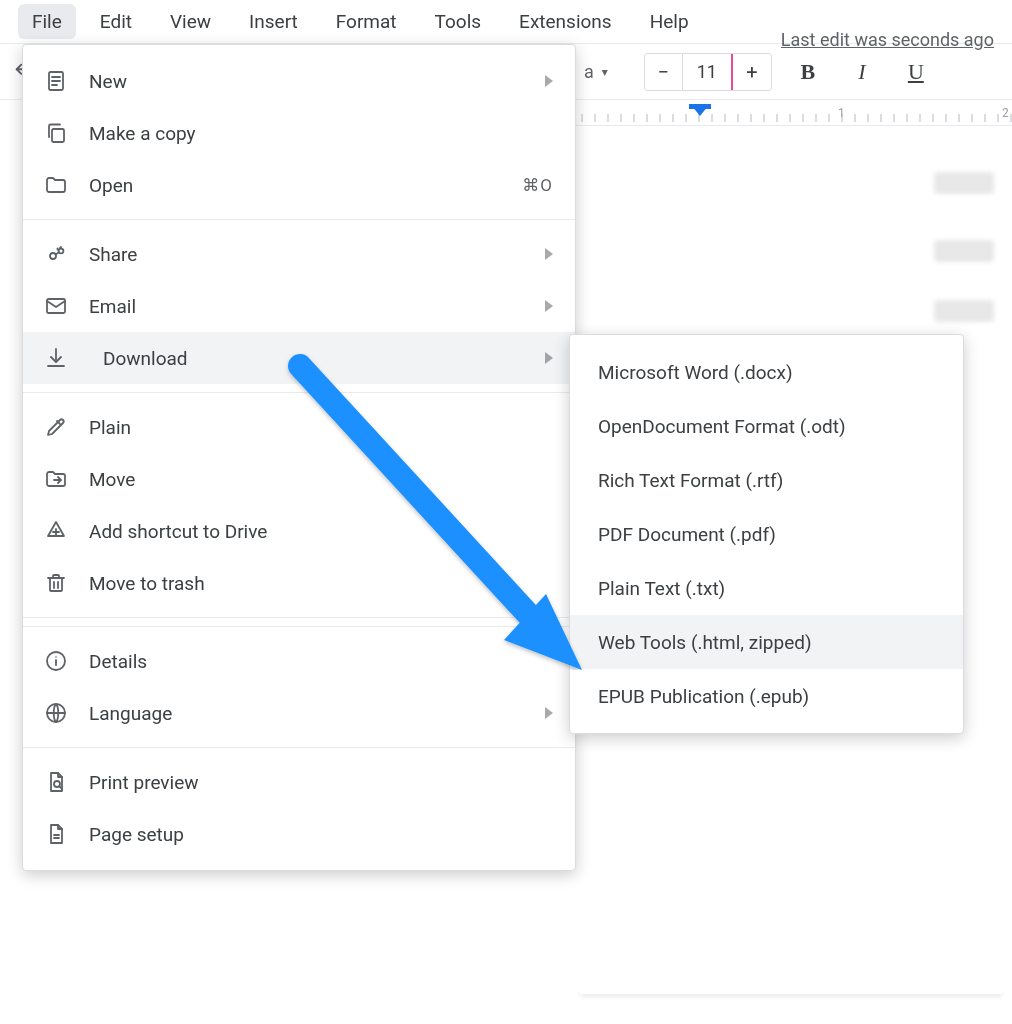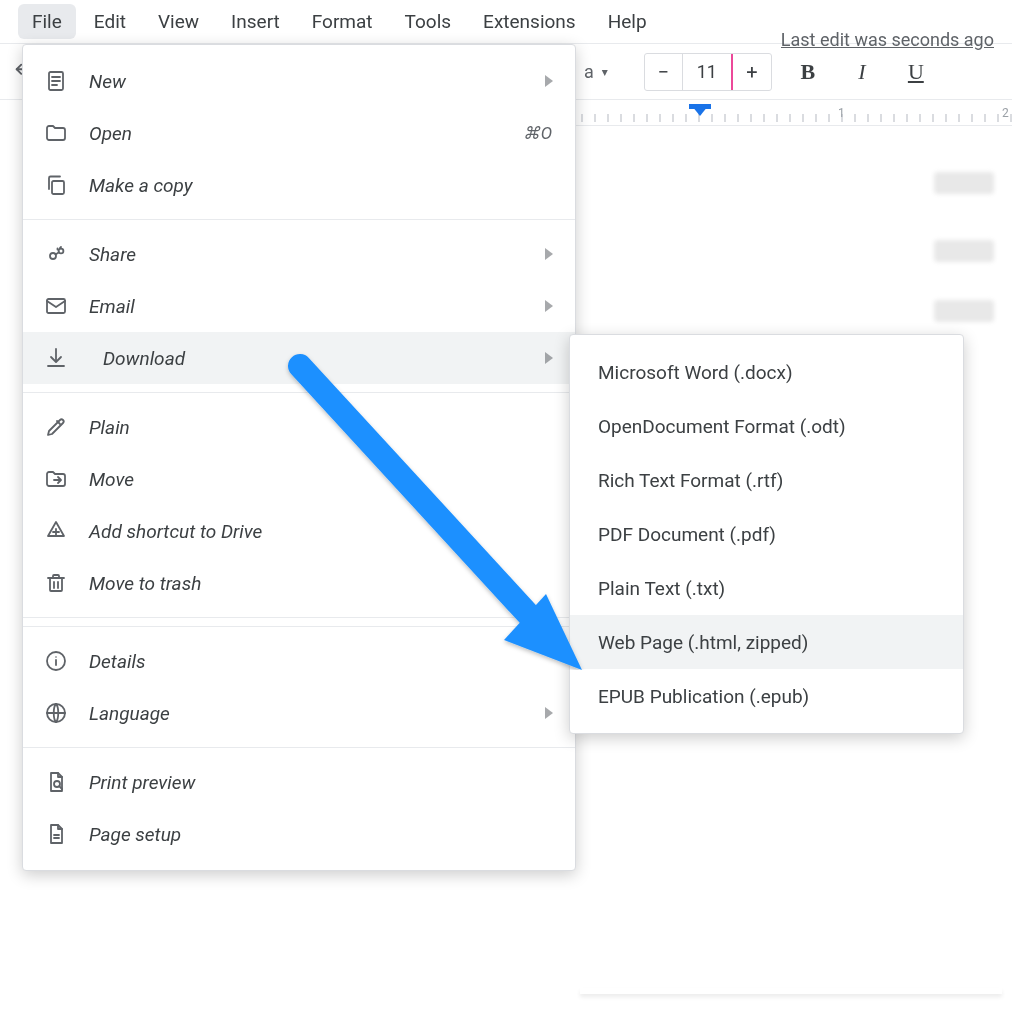--- a/index.html
+++ b/index.html
@@ -14,21 +14,21 @@
     overflow: hidden;
     position: relative;
   }
 
   
   .menubar {
     display: flex;
     align-items: center;
     height: 44px;
     padding: 0 18px;
-    gap: 4px;
+    gap: 10px;
     border-bottom: 1px solid #e8eaed;
   }
   .menubar-item {
     padding: 6px 14px;
     border-radius: 6px;
     font-size: 19px;
     color: #3c4043;
     cursor: pointer;
     white-space: nowrap;
   }
@@ -127,21 +127,20 @@
   .menu {
     position:absolute;
     left:22px; top:44px;
     width:554px;
     background:#ffffff;
     border:1px solid #dadce0;
     border-radius:4px;
     box-shadow:0 4px 16px rgba(0,0,0,.20);
     padding:10px 0;
     z-index:20;
-    font-style:italic;
   }
   .menu-item {
     display:flex;
     align-items:center;
     height:52px;
     padding:0 22px 0 20px;
     gap:20px;
     font-size:19px;
     color:#3c4043;
     cursor:pointer;
@@ -266,34 +265,34 @@
           <line x1="8" y1="12" x2="16" y2="12"></line>
           <line x1="8" y1="16" x2="13" y2="16"></line>
         </svg>
       </span>
       <span class="label">New</span>
       <span class="sub-caret"></span>
     </div>
     <div class="menu-item">
       <span class="icon">
         <svg width="24" height="24" viewBox="0 0 24 24" fill="none" stroke="#5f6368" stroke-width="1.8" stroke-linecap="round" stroke-linejoin="round">
+          <rect x="8" y="8" width="12" height="13" rx="1.5"></rect>
+          <path d="M5 16V5a1.5 1.5 0 0 1 1.5-1.5H16"></path>
+        </svg>
+      </span>
+      <span class="label">Make a copy</span>
+    </div>
+    <div class="menu-item">
+      <span class="icon">
+        <svg width="24" height="24" viewBox="0 0 24 24" fill="none" stroke="#5f6368" stroke-width="1.8" stroke-linecap="round" stroke-linejoin="round">
           <path d="M3 7a2 2 0 0 1 2-2h4l2 2h8a2 2 0 0 1 2 2v8a2 2 0 0 1-2 2H5a2 2 0 0 1-2-2z"></path>
         </svg>
       </span>
       <span class="label">Open</span>
       <span class="shortcut">⌘O</span>
-    </div>
-    <div class="menu-item">
-      <span class="icon">
-        <svg width="24" height="24" viewBox="0 0 24 24" fill="none" stroke="#5f6368" stroke-width="1.8" stroke-linecap="round" stroke-linejoin="round">
-          <rect x="8" y="8" width="12" height="13" rx="1.5"></rect>
-          <path d="M5 16V5a1.5 1.5 0 0 1 1.5-1.5H16"></path>
-        </svg>
-      </span>
-      <span class="label">Make a copy</span>
     </div>
     <div class="menu-sep"></div>
     <div class="menu-item">
       <span class="icon">
         <svg width="24" height="24" viewBox="0 0 24 24" fill="none" stroke="#5f6368" stroke-width="1.8" stroke-linecap="round" stroke-linejoin="round">
           <circle cx="9" cy="14" r="3"></circle>
           <circle cx="17" cy="9" r="2.4"></circle>
           <path d="M13.5 7.5v-1M16 6l1-1"></path>
           <line x1="11.5" y1="12.4" x2="15" y2="10.2"></line>
         </svg>
@@ -423,21 +422,21 @@
     <div class="submenu-item">
       <span>Rich Text Format (.rtf)</span>
     </div>
     <div class="submenu-item">
       <span>PDF Document (.pdf)</span>
     </div>
     <div class="submenu-item">
       <span>Plain Text (.txt)</span>
     </div>
     <div class="submenu-item hover">
-      <span>Web Page (.html, zipped)</span>
+      <span>Web Tools (.html, zipped)</span>
     </div>
     <div class="submenu-item">
       <span>EPUB Publication (.epub)</span>
     </div>
   </div>
 
 <div class="arrow-annotation">
   <svg width="320" height="320" viewBox="0 0 320 320">
     <defs>
       <filter id="sh" x="-20%" y="-20%" width="140%" height="140%">

